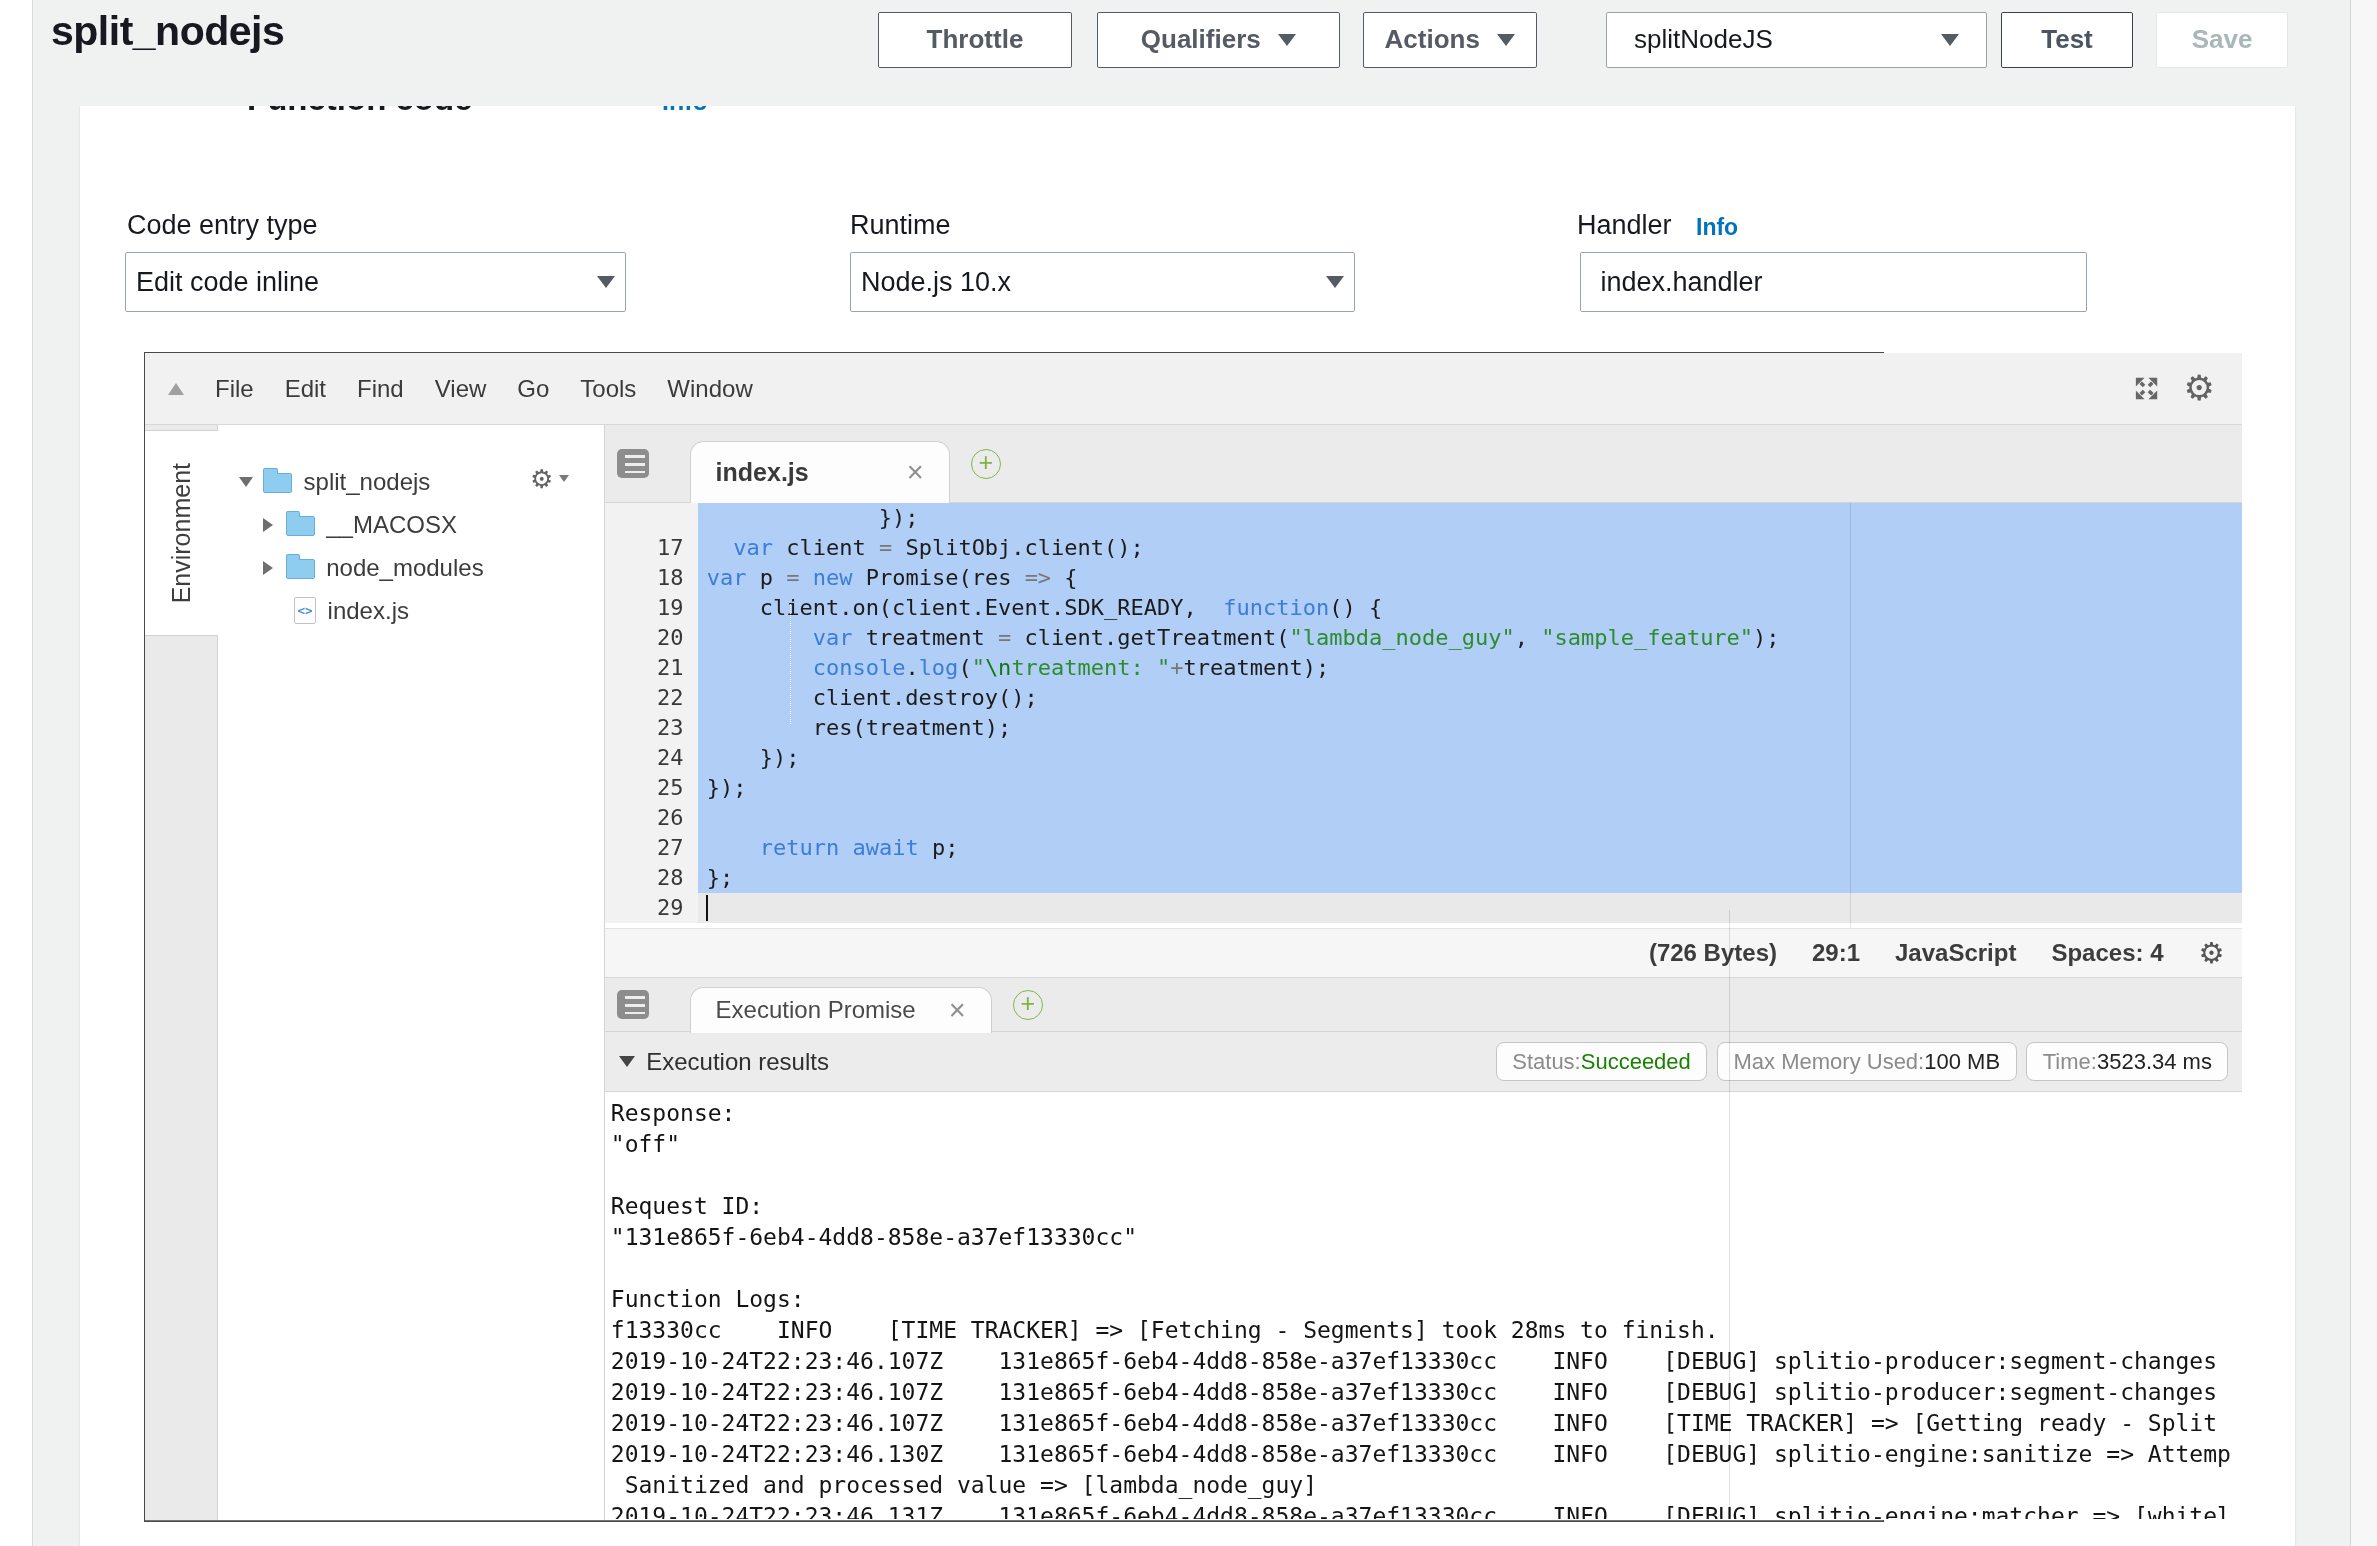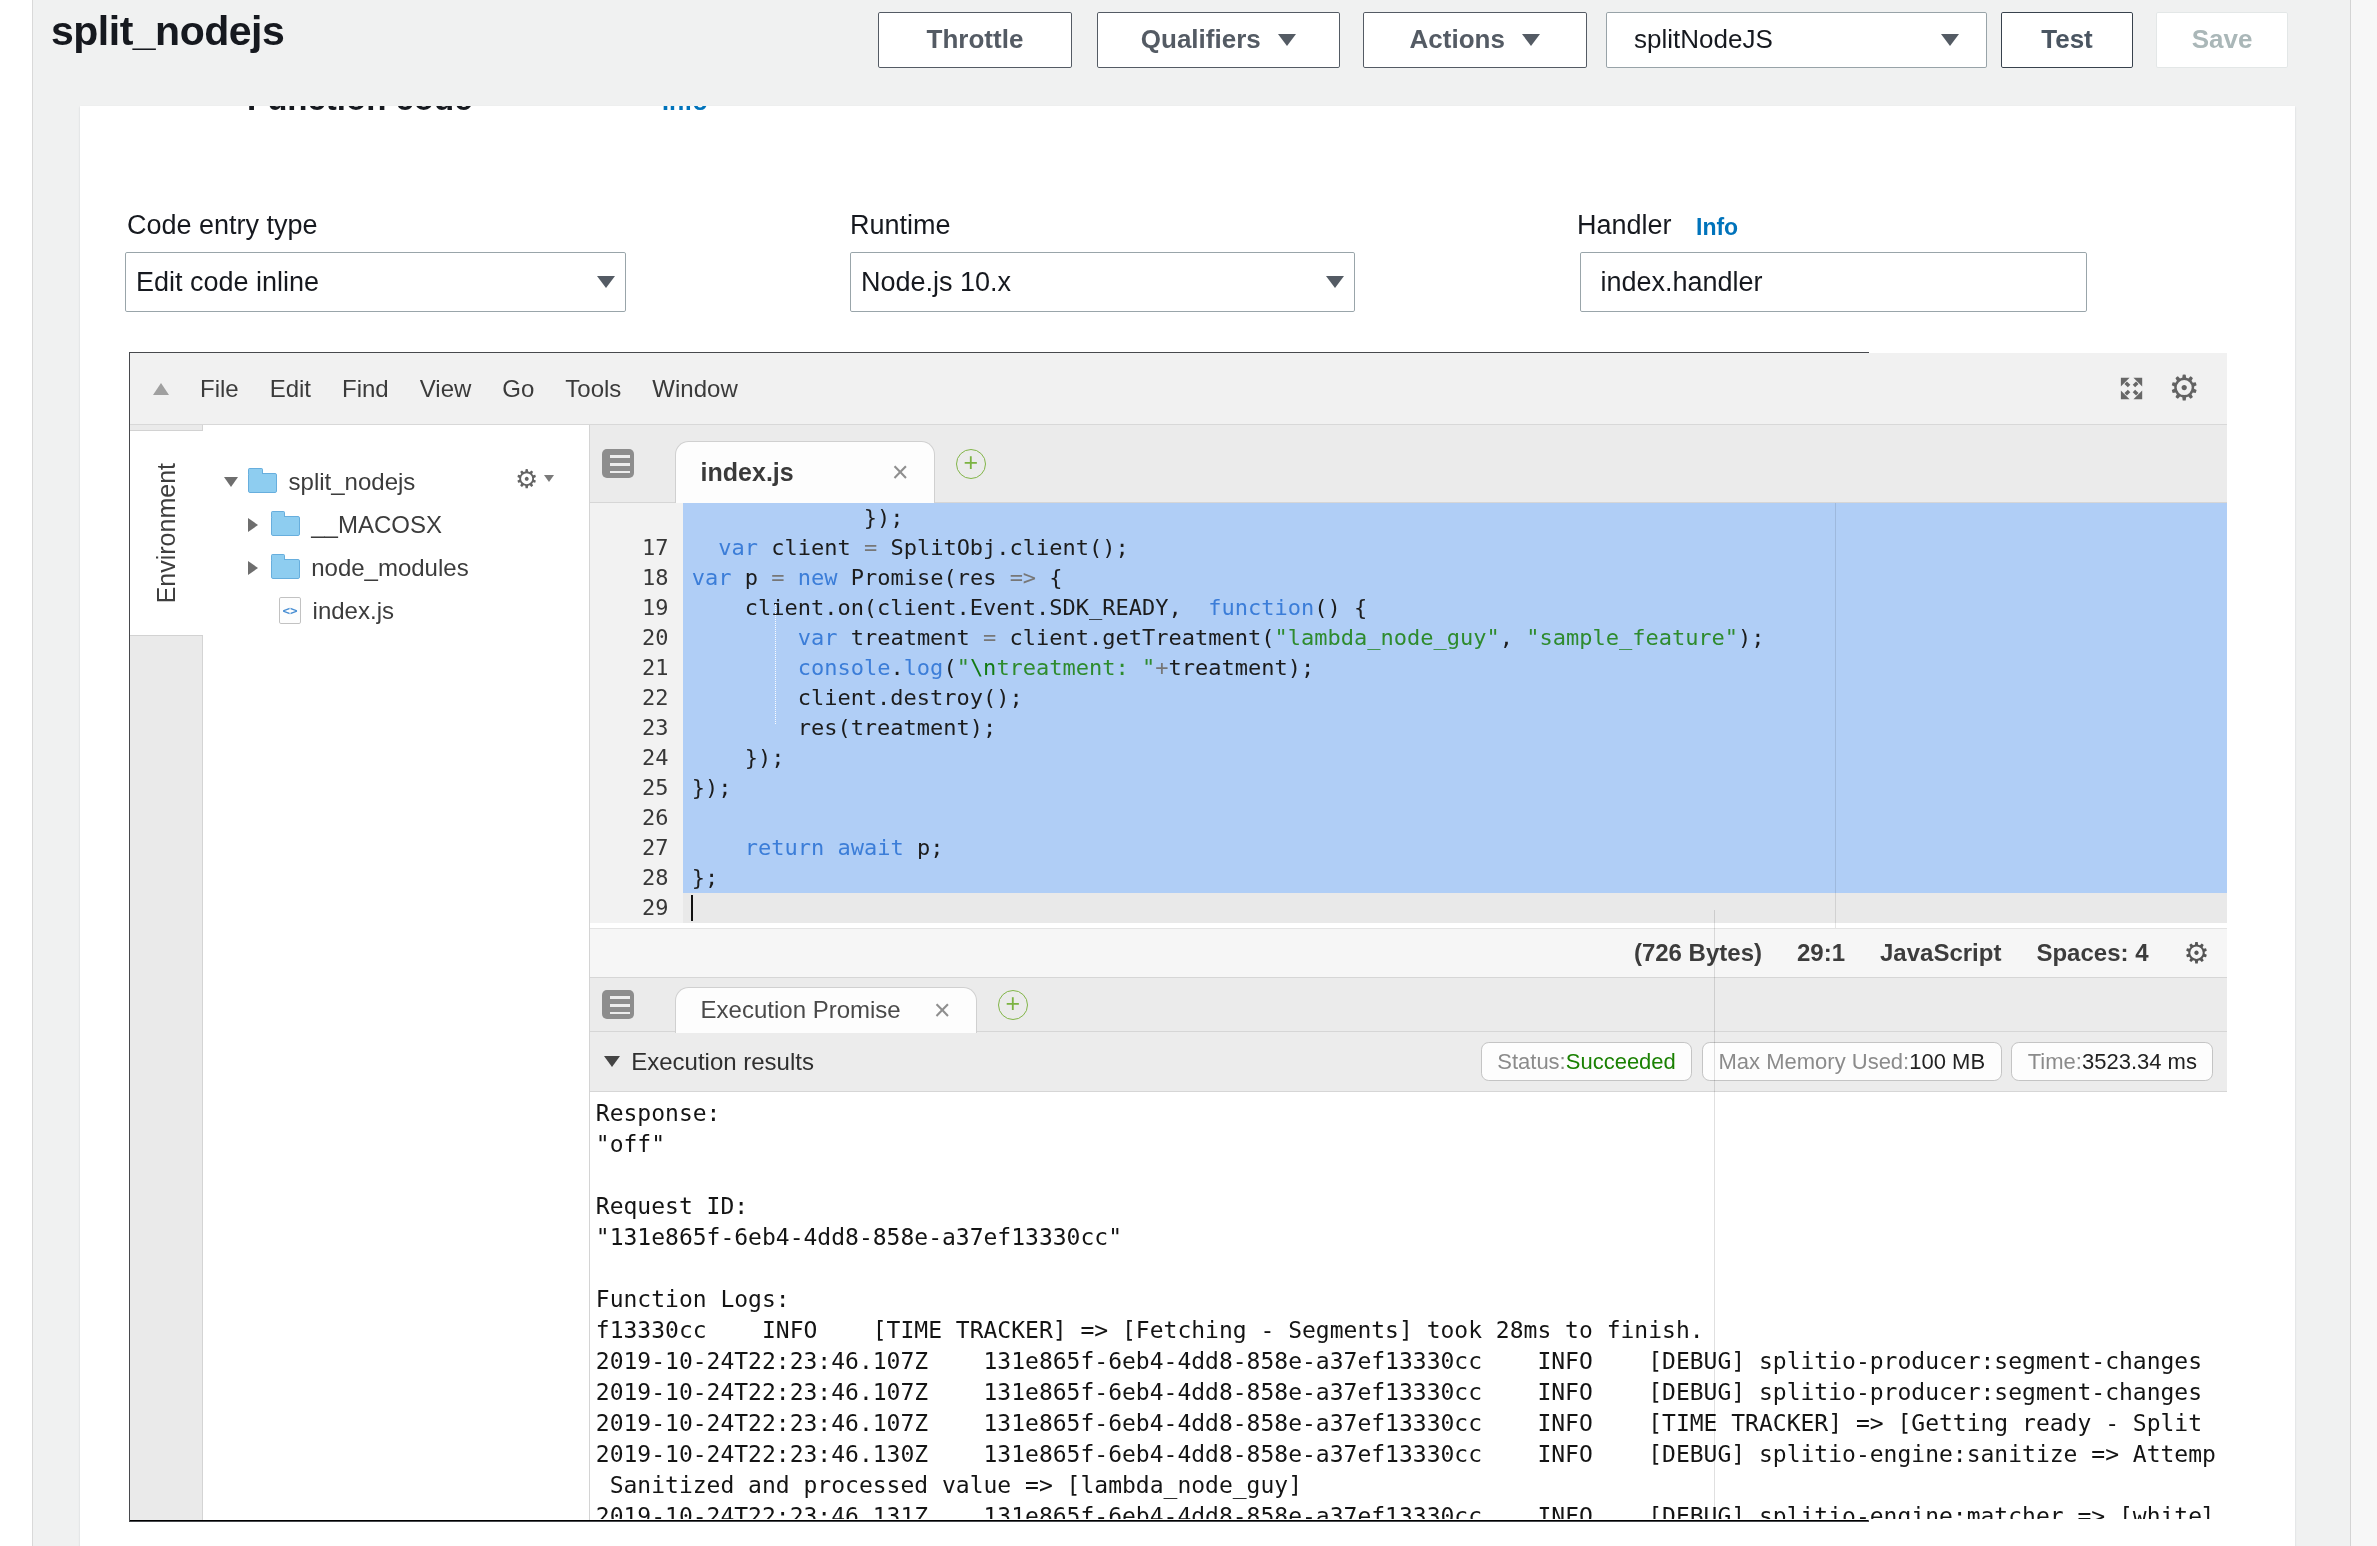--- a/index.html
+++ b/index.html
@@ -10,21 +10,21 @@
   .left-rail { position:absolute; left:0; top:0; width:33px; height:1547px; background:#fff; border-right:1px solid #d9d9d9; }
   .page-title { position:absolute; left:51px; top:7.8px; font-size:41px; font-weight:700; letter-spacing:-0.5px; color:#16191f; }
   .scroll-track { position:absolute; left:2350px; top:0; width:27px; height:1547px; background:#f7f7f7; border-left:1px solid #d4d4d4; }
 
   
   .tb-btn { position:absolute; top:11.6px; height:56px; background:#fff; border:1px solid #545b64; border-radius:1.9px;
             font-family:Liberation Sans, sans-serif; font-size:26px; font-weight:700; color:#545b64;
             display:flex; align-items:center; justify-content:center; gap:17.5px; cursor:pointer; }
   .tb-throttle { left:878px; width:194px; }
   .tb-qualifiers { left:1097px; width:243px; }
-  .tb-actions { left:1363px; width:224px; }
+  .tb-actions { left:1363px; width:174px; }
   .tb-test { left:2001px; width:132px; border-color:#38424d; color:#4a5561; }
   .tb-save { left:2156px; width:132px; border-color:#e3e7e7; color:#aab7b8; }
   .tb-select { position:absolute; top:11.6px; left:1606px; width:381px; height:56px; background:#fff; border:1px solid #98a3a8; border-radius:1.9px;
                display:flex; align-items:center; font-size:26px; font-weight:400; color:#16191f; padding:0 27px; cursor:pointer; }
   .tb-select .caret { margin-left:auto; }
   .caret { width:0; height:0; border-left:9.7px solid transparent; border-right:9.7px solid transparent; border-top:12.6px solid #545b64; }
 
   
   .card { position:absolute; left:80px; top:85px; width:2215px; height:1461px; background:#fff; box-shadow:0 1px 1.9px rgba(0,25,50,.15);margin-top:21px; }
   .clip-strip { position:absolute; left:0; top:0; width:970px; height:10.7px; overflow:hidden; }
@@ -35,21 +35,21 @@
   .lbl-cet { left:47px; } .lbl-rt { left:770px; } .lbl-h { left:1497px; }
   .info-link { position:absolute; left:1616px; top:108px; font-size:23px; font-weight:700; color:#0073bb; cursor:pointer; }
   .fld-select { position:absolute; top:146px; height:60px; background:#fff; border:1px solid #99a5aa; border-radius:1.9px;
                 display:flex; align-items:center; font-size:27px; color:#16191f; padding:0 10px; cursor:pointer; }
   .fld-select .caret { margin-left:auto; }
   .sel-cet { left:45px; width:501px; } .sel-rt { left:770px; width:505px; }
   .fld-input { position:absolute; left:1500px; top:146px; width:507px; height:60px; border:1px solid #99a5aa; border-radius:1.9px;
                font-family:"Liberation Sans",sans-serif; font-size:27px; color:#16191f; padding:0 19.4px; background:#fff; }
 
   
-  .ide { position:absolute; left:49px; top:246px; width:1740px; height:1170px; border:1.9px solid #47494d; background:#000000; }
+  .ide { position:absolute; left:64px; top:246px; width:1740px; height:1170px; border:1.9px solid #47494d; background:#737373; }
   .menubar { position:absolute; left:0; top:0; width:2097px; height:72px; background:#f1f1f1; border-bottom:1px solid #d8d8d8;
              display:flex; align-items:center; }
   .collapse-tri { width:0; height:0; border-left:8.7px solid transparent; border-right:8.7px solid transparent; border-bottom:12.6px solid #a0a0a0; margin-left:23px; }
   .menu-item { font-size:24px; color:#3b3b3b; margin-left:31px; cursor:pointer; }
   .menubar-right { margin-left:auto; display:flex; align-items:center; gap:21.3px; margin-right:27px; }
   .gear { font-family:"DejaVu Sans",sans-serif; color:#636363; font-size:35px; line-height:1; cursor:pointer; }
 
   .ide-body { position:absolute; left:0; top:72px; width:2097px; height:1095px; display:flex; }
   .side-strip { width:73px; height:100%; background:#eaeaea; border-right:1px solid #d4d4d4; position:relative; }
   .env-tab { position:absolute; left:0; top:4.9px; width:73px; height:206px; background:#fff; border-top:1px solid #d2d2d2; border-bottom:1px solid #d2d2d2;

